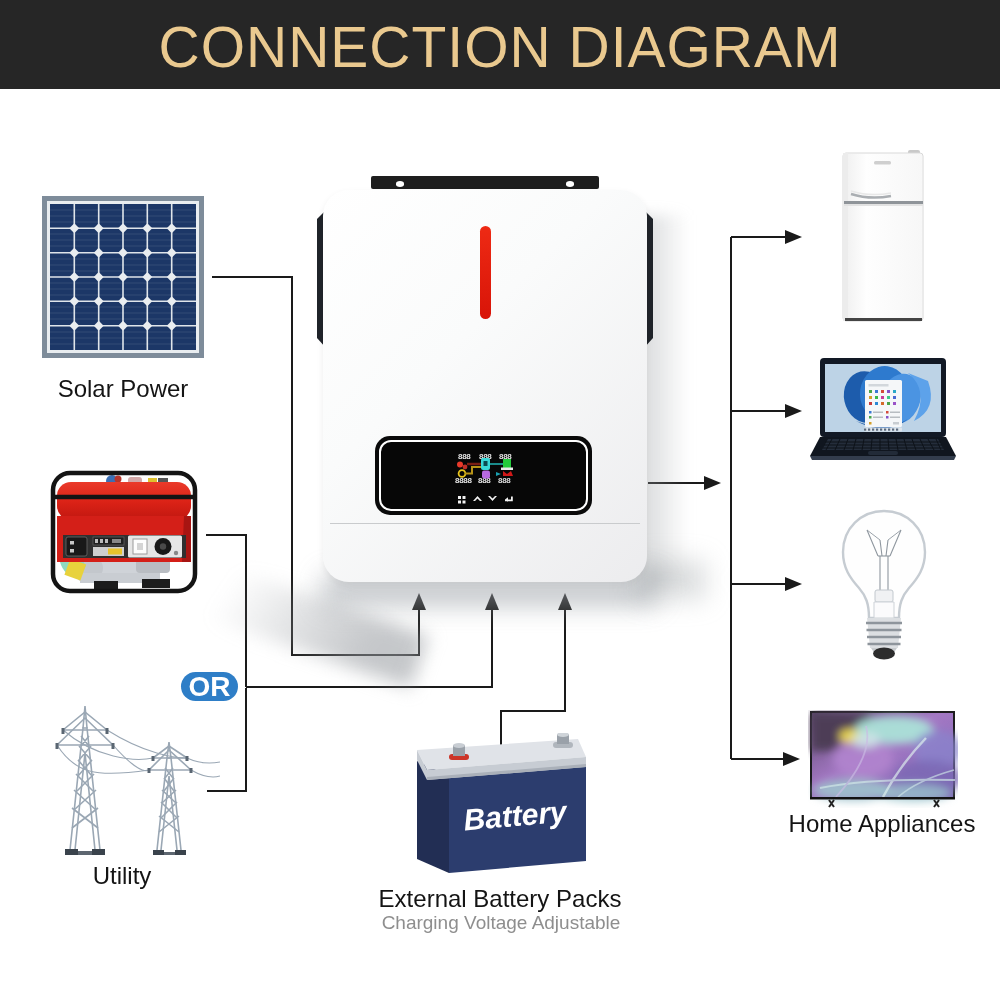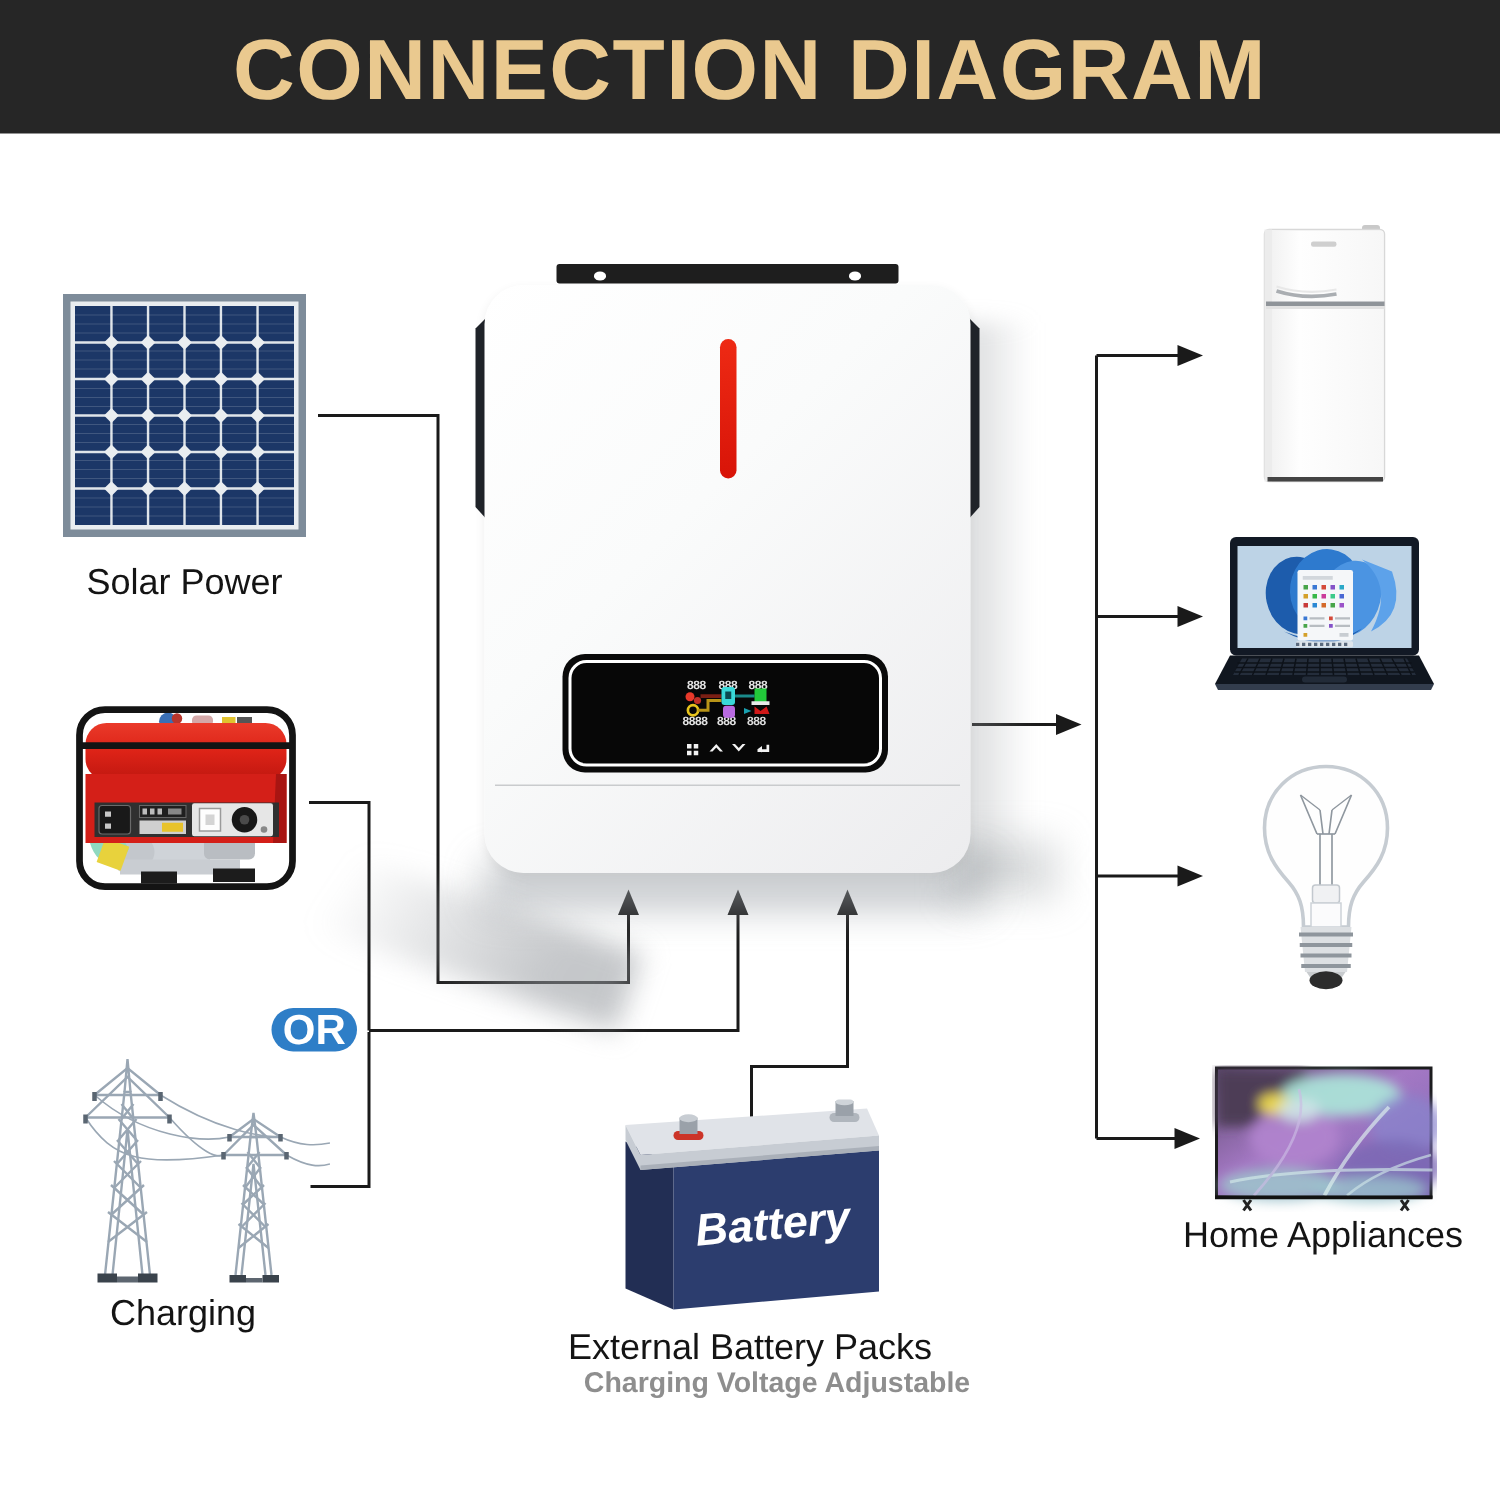--- a/index.html
+++ b/index.html
@@ -7,21 +7,21 @@
         font-family:"Liberation Sans",sans-serif;}
   .abs{position:absolute;}
   .lbl{position:absolute;color:#141414;font-size:24px;text-align:center;white-space:nowrap;}
 </style>
 </head>
 <body>
 <div id="page">
 
   <div class="abs" style="left:0;top:0;width:1000px;height:89px;background:#262626;"></div>
   <div class="abs" style="left:0;top:0;width:1000px;height:89px;line-height:95px;text-align:center;
-       color:#eac98f;font-size:57px;font-weight:bold;letter-spacing:1px;">CONNECTION DIAGRAM</div>
+       color:#eac98f;font-size:57px;font-weight:normal;letter-spacing:1px;">CONNECTION DIAGRAM</div>
 
   <svg class="abs" style="left:0;top:0" width="1000" height="1000" viewBox="0 0 1000 1000">
     <g fill="none" stroke="#1a1a1a" stroke-width="2">
       <path d="M212 277 H292 V655 H419 V608"></path>
       <path d="M206 535 H246 V687"></path>
       <path d="M207 791 H246 V688"></path>
       <path d="M246 687 H492 V608"></path>
       <path d="M501 748 V711 H565 V608"></path>
       <path d="M648 483 H705"></path>
       <path d="M731 237 V759"></path>
@@ -160,21 +160,21 @@
     </g>
     <g fill="#3a434c">
       <rect x="20" y="151" width="13" height="6"></rect>
         <rect x="47" y="151" width="13" height="6"></rect>
       <rect x="108" y="152" width="11" height="5"></rect>
         <rect x="130" y="152" width="11" height="5"></rect>
       <rect x="33" y="153" width="14" height="4" fill="#5d6670"></rect>
         <rect x="119" y="154" width="11" height="3" fill="#5d6670"></rect>
     </g>
   </svg>
-  <div class="lbl" style="left:22px;top:862px;width:200px;">Charging</div>
+  <div class="lbl" style="left:22px;top:862px;width:200px;">Utility</div>
 
   <div class="abs" style="left:371px;top:176px;width:228px;height:13px;background:#1e1e1e;border-radius:2px;"></div>
   <div class="abs" style="left:396px;top:181px;width:8px;height:5.5px;background:#fff;border-radius:50%;"></div>
   <div class="abs" style="left:566px;top:181px;width:8px;height:5.5px;background:#fff;border-radius:50%;"></div>
   <div class="abs" style="left:322px;top:575px;width:336px;height:30px;background:#9aa0a6;filter:blur(13px);opacity:0.6;"></div>
   <div class="abs" style="left:196px;top:597px;width:230px;height:55px;background:linear-gradient(105deg, rgba(150,154,159,0) 12%, rgba(150,154,159,0.55) 75%);filter:blur(9px);transform:rotate(19deg);"></div>
   <div class="abs" style="left:640px;top:215px;width:48px;height:370px;background:linear-gradient(to right, rgba(158,162,166,0.42), rgba(158,162,166,0));filter:blur(7px);"></div>
   <div class="abs" style="left:636px;top:560px;width:70px;height:40px;background:rgba(158,162,166,0.35);filter:blur(12px);"></div>
   <svg class="abs" style="left:310px;top:200px" width="350" height="160" viewBox="0 0 350 160">
     <polygon points="7,19 16,10 16,148 7,138" fill="#20242a"></polygon>
@@ -234,21 +234,21 @@
       <rect x="41" y="21" width="20" height="6" rx="3" fill="#cc3428"></rect>
       <rect x="45" y="12" width="12" height="11" fill="#9aa1a9"></rect>
       <ellipse cx="51" cy="12.5" rx="6" ry="2.6" fill="#c8cdd3"></ellipse>
       <rect x="145" y="9" width="20" height="6" rx="3" fill="#b0b6bd"></rect>
       <rect x="149" y="1" width="12" height="10" fill="#9aa1a9"></rect>
       <ellipse cx="155" cy="1.5" rx="6" ry="2.4" fill="#cfd4d9"></ellipse>
     </g>
     <text x="108" y="93" font-family="Liberation Sans, sans-serif" font-size="30" font-weight="bold" font-style="italic" fill="#fff" text-anchor="middle" transform="rotate(-5 108 93)">Battery</text>
   </svg>
   <div class="lbl" style="left:350px;top:885px;width:300px;">External Battery Packs</div>
-  <div class="lbl" style="left:368px;top:912px;width:300px;font-size:19px;color:#8e8e8e;font-weight:bold;">Charging Voltage Adjustable</div>
+  <div class="lbl" style="left:351px;top:912px;width:300px;font-size:19px;color:#8e8e8e;">Charging Voltage Adjustable</div>
 
   <svg class="abs" style="left:842px;top:149px" width="82" height="178" viewBox="0 0 82 178">
     <rect x="66" y="1" width="12" height="5" rx="2" fill="#c9c9c9"></rect>
     <rect x="1" y="4" width="80" height="168" rx="3" fill="#fdfdfd" stroke="#d8d8d8" stroke-width="1"></rect>
     <rect x="1" y="4" width="5" height="168" fill="#ececec"></rect>
     <linearGradient id="fg" x1="0" y1="0" x2="1" y2="0">
       <stop offset="0" stop-color="#f2f2f2"></stop>
         <stop offset="0.25" stop-color="#fefefe"></stop>
         <stop offset="1" stop-color="#f7f7f7"></stop>
     </linearGradient>

